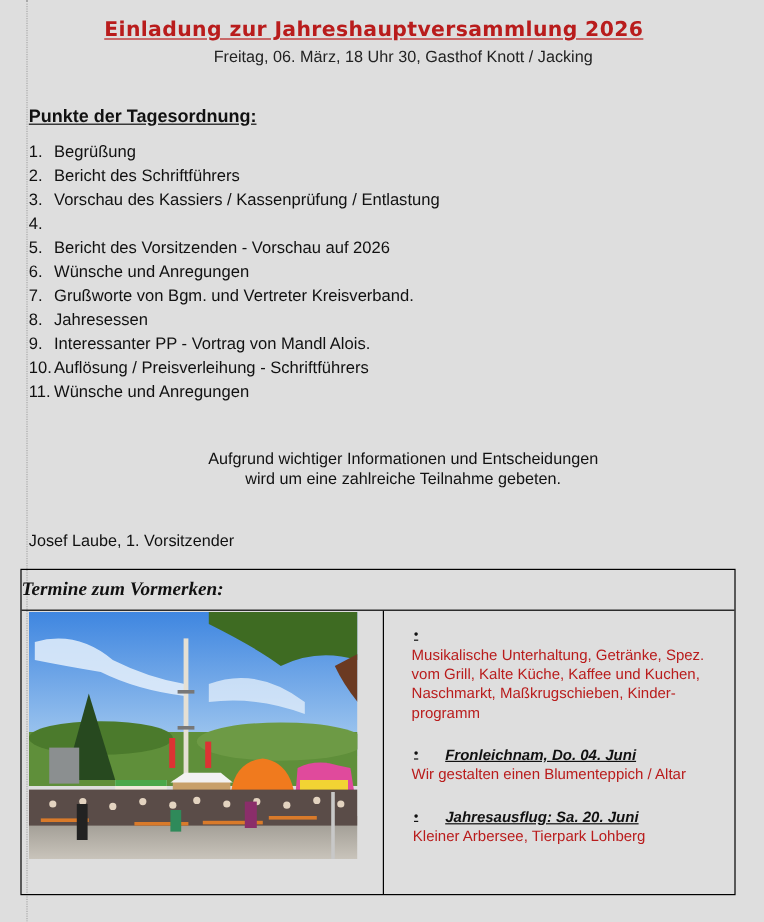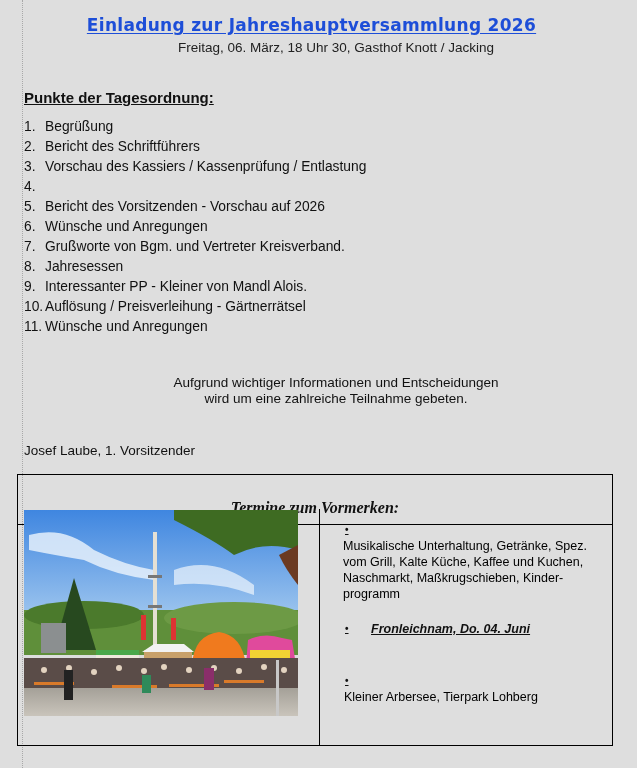--- a/index.html
+++ b/index.html
@@ -13,21 +13,21 @@
   .margin-guide {
     position: absolute; left: 22px; top: 0; width: 0; height: 768px;
     border-left: 1px dotted #a8a8a8;
   }
   .title {
     position: absolute; left: 0; width: 623px; top: 15px;
     text-align: center;
     font-family: "DejaVu Sans", sans-serif;
     font-weight: bold; font-size: 17px; letter-spacing: 0.3px;
     text-decoration: underline; text-underline-offset: 2px;
-    color: #1d4ed8;
+    color: #b91c1c;
   }
   .subtitle {
     position: absolute; left: 0; width: 672px; top: 40px;
     text-align: center; font-size: 13.5px; color: #222;
   }
   .agenda-head {
     position: absolute; left: 24px; top: 89px;
     font-weight: bold; font-size: 15px; text-decoration: underline;
   }
   .agenda {
@@ -43,43 +43,43 @@
   }
   .signature {
     position: absolute; left: 24px; top: 443px; font-size: 13.5px; text-align: right;
   }
   .box {
     position: absolute; left: 17px; top: 474px; width: 594px; height: 270px;
     border: 1px solid #000;
   }
   .box-head {
     height: 33px; border-bottom: 1px solid #000;
-    text-align: center; line-height: 33px;
+    text-align: left; line-height: 33px;
     font-family: "Liberation Serif", serif;
-    font-weight: bold; font-style: italic; font-size: 16px; margin-top: 16px;
+    font-weight: bold; font-style: italic; font-size: 16px;
   }
   .box-left {
     position: absolute; left: 0; top: 34px; width: 301px; height: 236px;
     border-right: 1px solid #000;
   }
   .photo {
     position: absolute; left: 6px; top: 1px; width: 274px; height: 206px;
     overflow: hidden;
   }
   .box-right {
     position: absolute; left: 325px; top: 34px; width: 268px;
     font-size: 12.5px; line-height: 16px;
   }
   .event { position: absolute; left: 0; width: 268px; }
   .event-title {
     font-weight: bold; font-style: italic; text-decoration: underline;
     display: flex; align-items: center;
   }
   .bullet { width: 26px; font-style: normal; text-decoration: none; padding-left: 2px; font-size: 10px; }
-  .event-desc { white-space: pre-line; color: #000000; }
+  .event-desc { white-space: pre-line; color: #b91c1c; }
 </style>
 </head>
 <body>
 
 <div class="margin-guide"></div>
 
 <div class="title">Einladung zur Jahreshauptversammlung 2026</div>
 <div class="subtitle">Freitag, 06. März,  18 Uhr 30, Gasthof Knott / Jacking</div>
 
 <div class="agenda-head">Punkte der Tagesordnung:</div>
@@ -110,25 +110,25 @@
   <li>
       <span class="num">7.</span>
       <span>Grußworte von Bgm. und Vertreter Kreisverband.</span>
     </li>
   <li>
       <span class="num">8.</span>
       <span>Jahresessen</span>
     </li>
   <li>
       <span class="num">9.</span>
-      <span>Interessanter PP - Kleiner von Mandl Alois.</span>
+      <span>Interessanter PP - Vortrag von Mandl Alois.</span>
     </li>
   <li>
       <span class="num">10.</span>
-      <span>Auflösung / Preisverleihung - Gärtnerrätsel</span>
+      <span>Auflösung / Preisverleihung - Schriftführers</span>
     </li>
   <li>
       <span class="num">11.</span>
       <span>Wünsche und Anregungen</span>
     </li>
 </ul>
 
 <div class="notice">
   <div>Aufgrund wichtiger Informationen und Entscheidungen</div>
   <div>wird um eine zahlreiche Teilnahme gebeten.</div>
@@ -211,21 +211,23 @@
       <div class="event-desc">Musikalische Unterhaltung, Getränke, Spez.
 vom Grill, Kalte Küche, Kaffee und Kuchen,
 Naschmarkt, Maßkrugschieben, Kinder-
 programm</div>
     </div>
     <div class="event" style="top:112px;">
       <div class="event-title">
         <span class="bullet">•</span>
         <span>Fronleichnam, Do. 04. Juni</span>
       </div>
+      <div class="event-desc">Wir gestalten einen Blumenteppich / Altar</div>
     </div>
     <div class="event" style="top:164px;">
       <div class="event-title">
         <span class="bullet">•</span>
+        <span>Jahresausflug: Sa. 20. Juni</span>
       </div>
       <div class="event-desc" style="padding-left:1px;">Kleiner Arbersee, Tierpark Lohberg</div>
     </div>
   </div>
 </div>
 
 </body></html>

